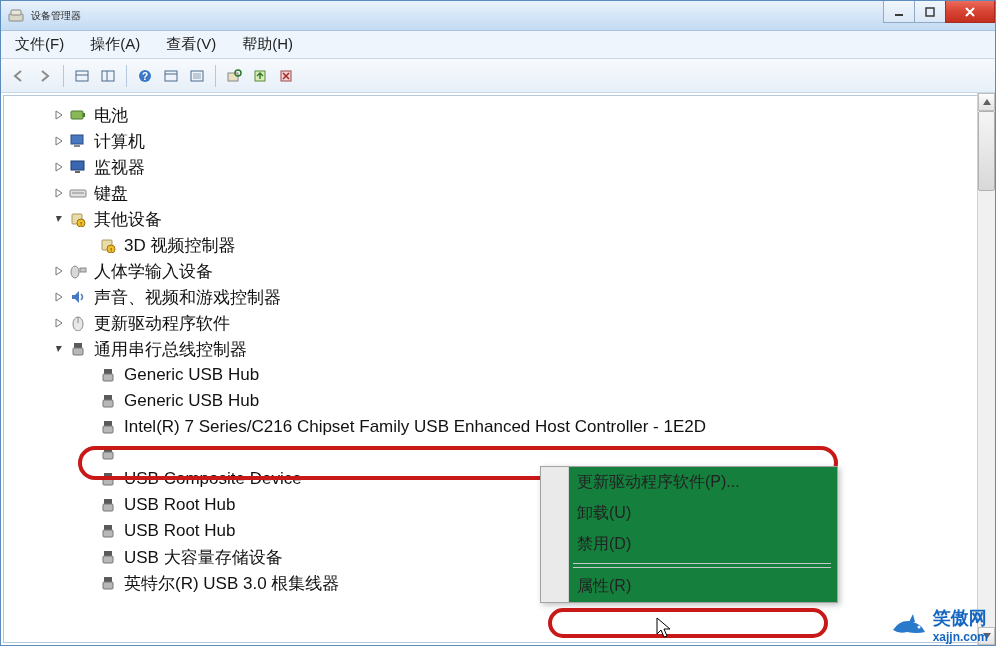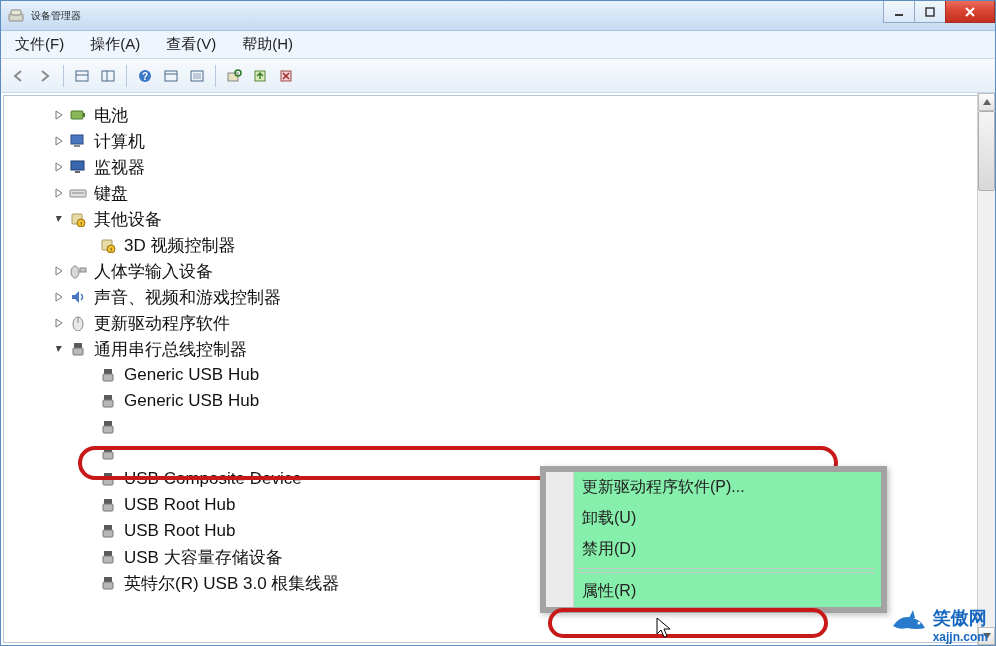--- a/index.html
+++ b/index.html
@@ -156,23 +156,23 @@
   top: 0;
   height: 80px;
   background: linear-gradient(to bottom, #f5f5f5, #d8d8d8);
   border: 1px solid #b0b0b0;
   border-radius: 2px;
 }
 .context-menu {
   position: absolute;
   left: 540px;
   top: 466px;
-  width: 347px;
-  background: #86efac;
-  border: 6px solid #a3a3a3;
+  width: 298px;
+  background: #15803d;
+  border: 1px solid #a3a3a3;
   box-shadow: 2px 2px 6px rgba(0,0,0,0.25);
   font-size: 16px;
   z-index: 50;
 }
 .cm-strip {
   position: absolute;
   left: 0; top: 0; bottom: 0;
   width: 28px;
   background: #eaeaea;
   border-right: 1px solid #d3d3d3;
@@ -202,20 +202,21 @@
   width: 280px; height: 30px;
   border: 4px solid #c81818;
   border-radius: 20px;
   z-index: 60;
   pointer-events: none;
 }
 .watermark {
   position: absolute;
   right: 8px; bottom: 2px;
   display: flex;
+  align-items: center;
   font-size: 18px;
   font-weight: 600;
   color: #1566c0;
   z-index: 70;
 }
 .watermark .wm-domain {
   display: block;
   font-size: 12px;
   color: #1566c0;
   font-weight: 700;
@@ -491,20 +492,21 @@
           <span>Generic USB Hub</span>
         </div>
         <div class="tree-row indent-2">
           <span class="expander"></span>
           <span class="node-icon">
             <svg width="18" height="16">
               <rect x="5" y="2" width="8" height="5" fill="#5a5a5a"></rect>
               <rect x="4" y="7" width="10" height="7" rx="1" fill="#b8b8b8" stroke="#777"></rect>
             </svg>
           </span>
+          <span>Intel(R) 7 Series/C216 Chipset Family USB Enhanced Host Controller - 1E2D</span>
         </div>
         <div class="tree-row indent-2">
           <span class="expander"></span>
           <span class="node-icon">
             <svg width="18" height="16">
               <rect x="5" y="2" width="8" height="5" fill="#5a5a5a"></rect>
               <rect x="4" y="7" width="10" height="7" rx="1" fill="#b8b8b8" stroke="#777"></rect>
             </svg>
           </span>
         </div>

